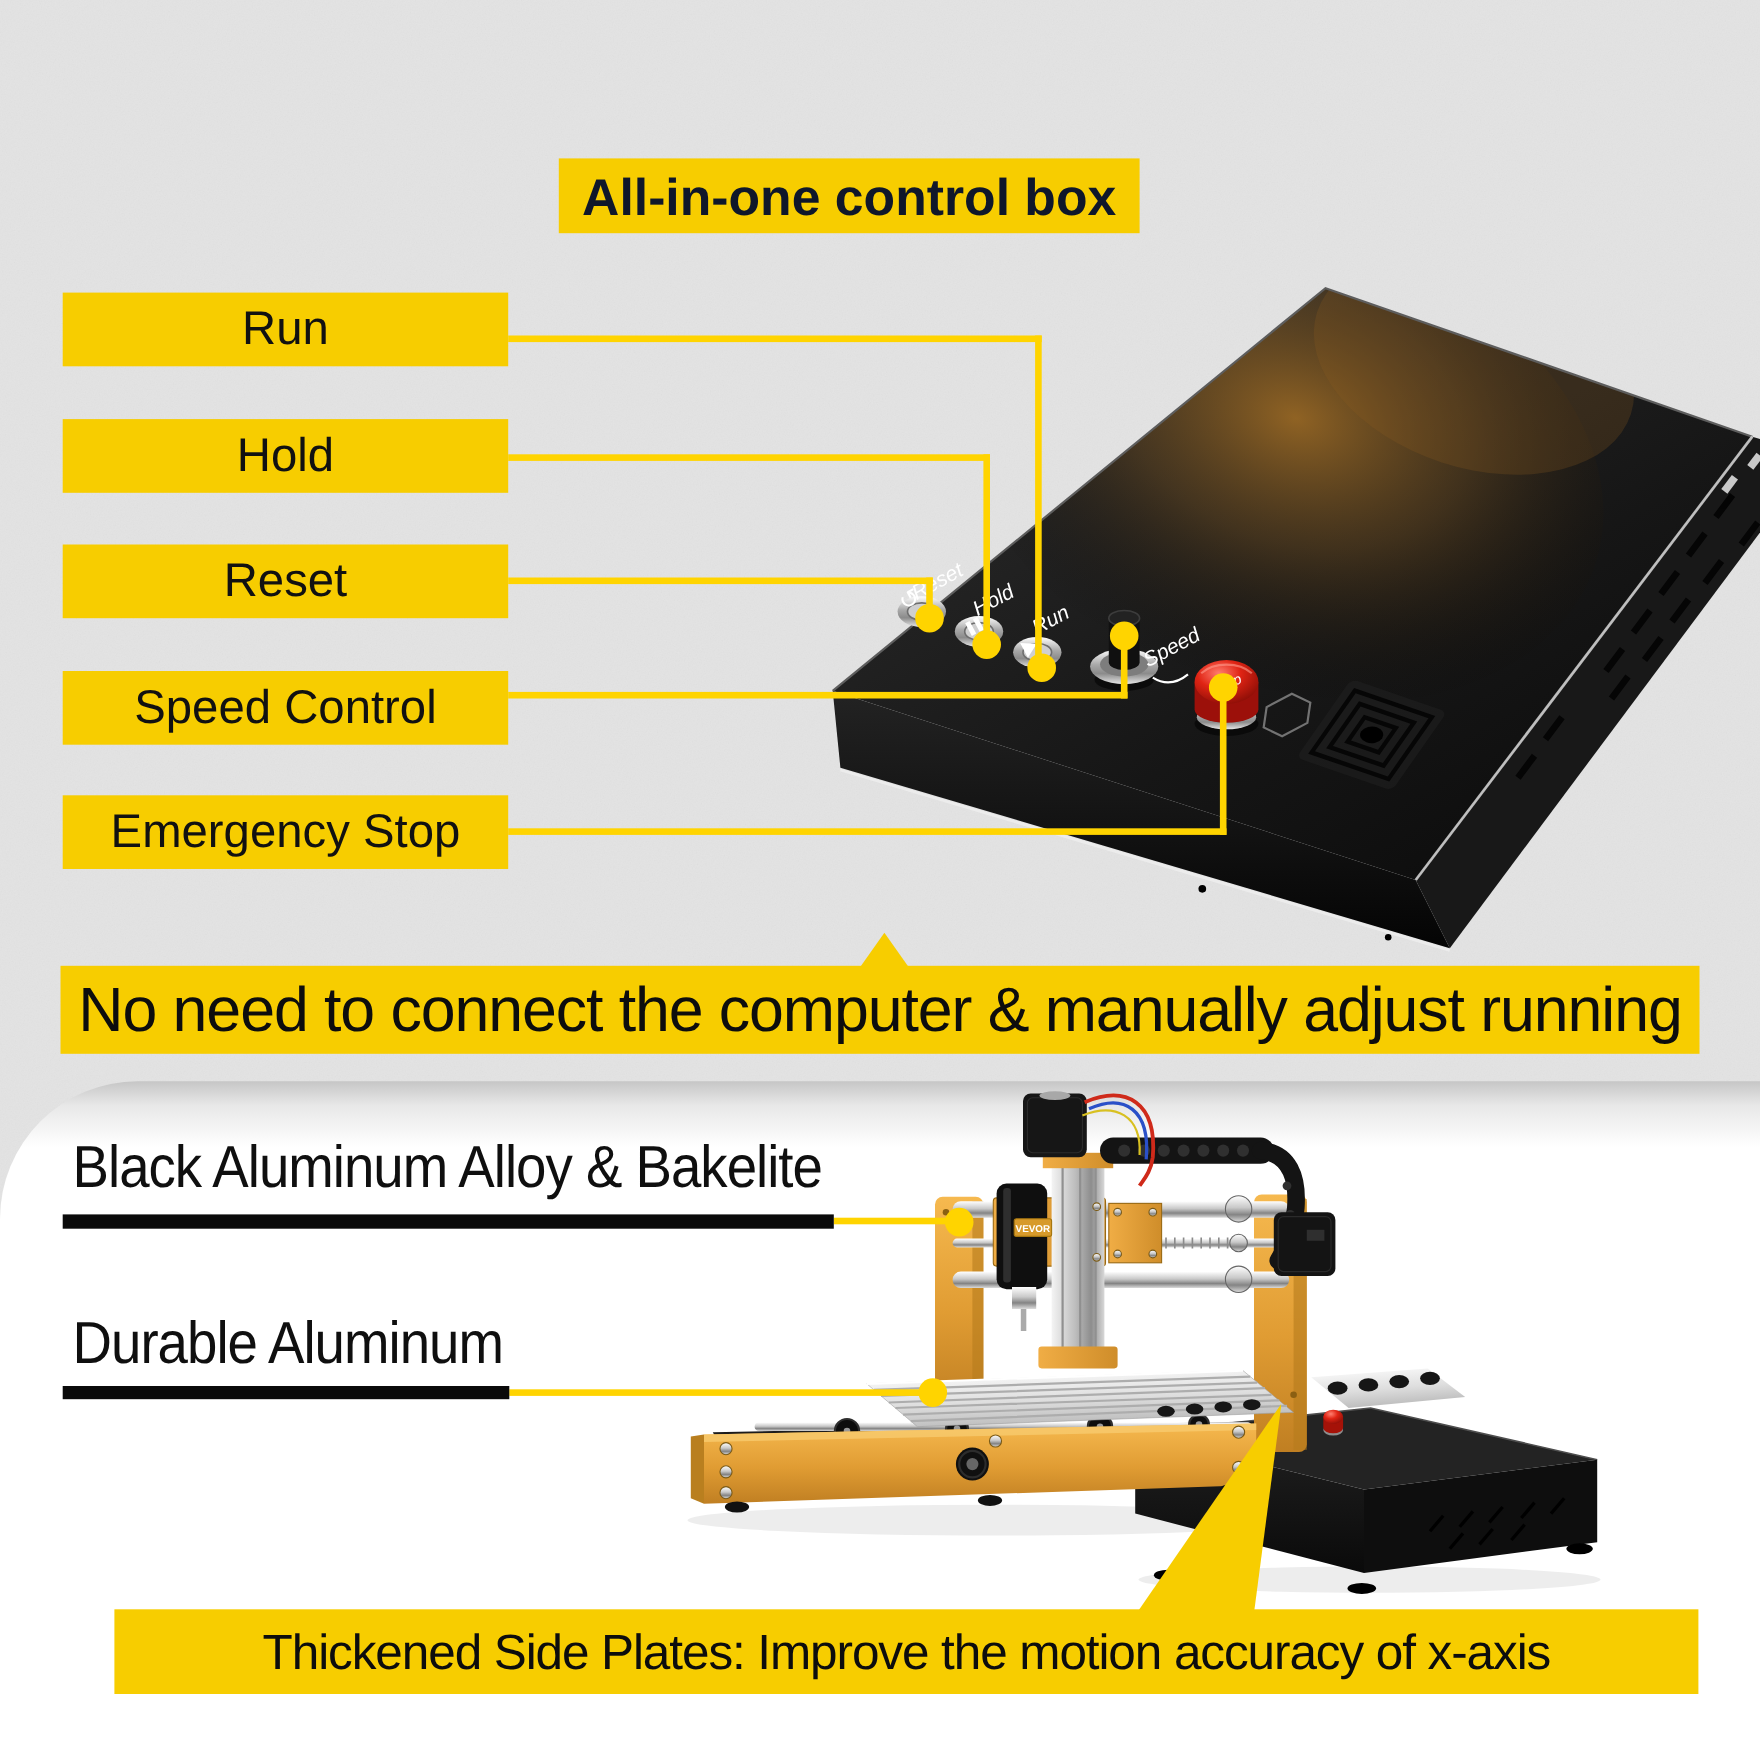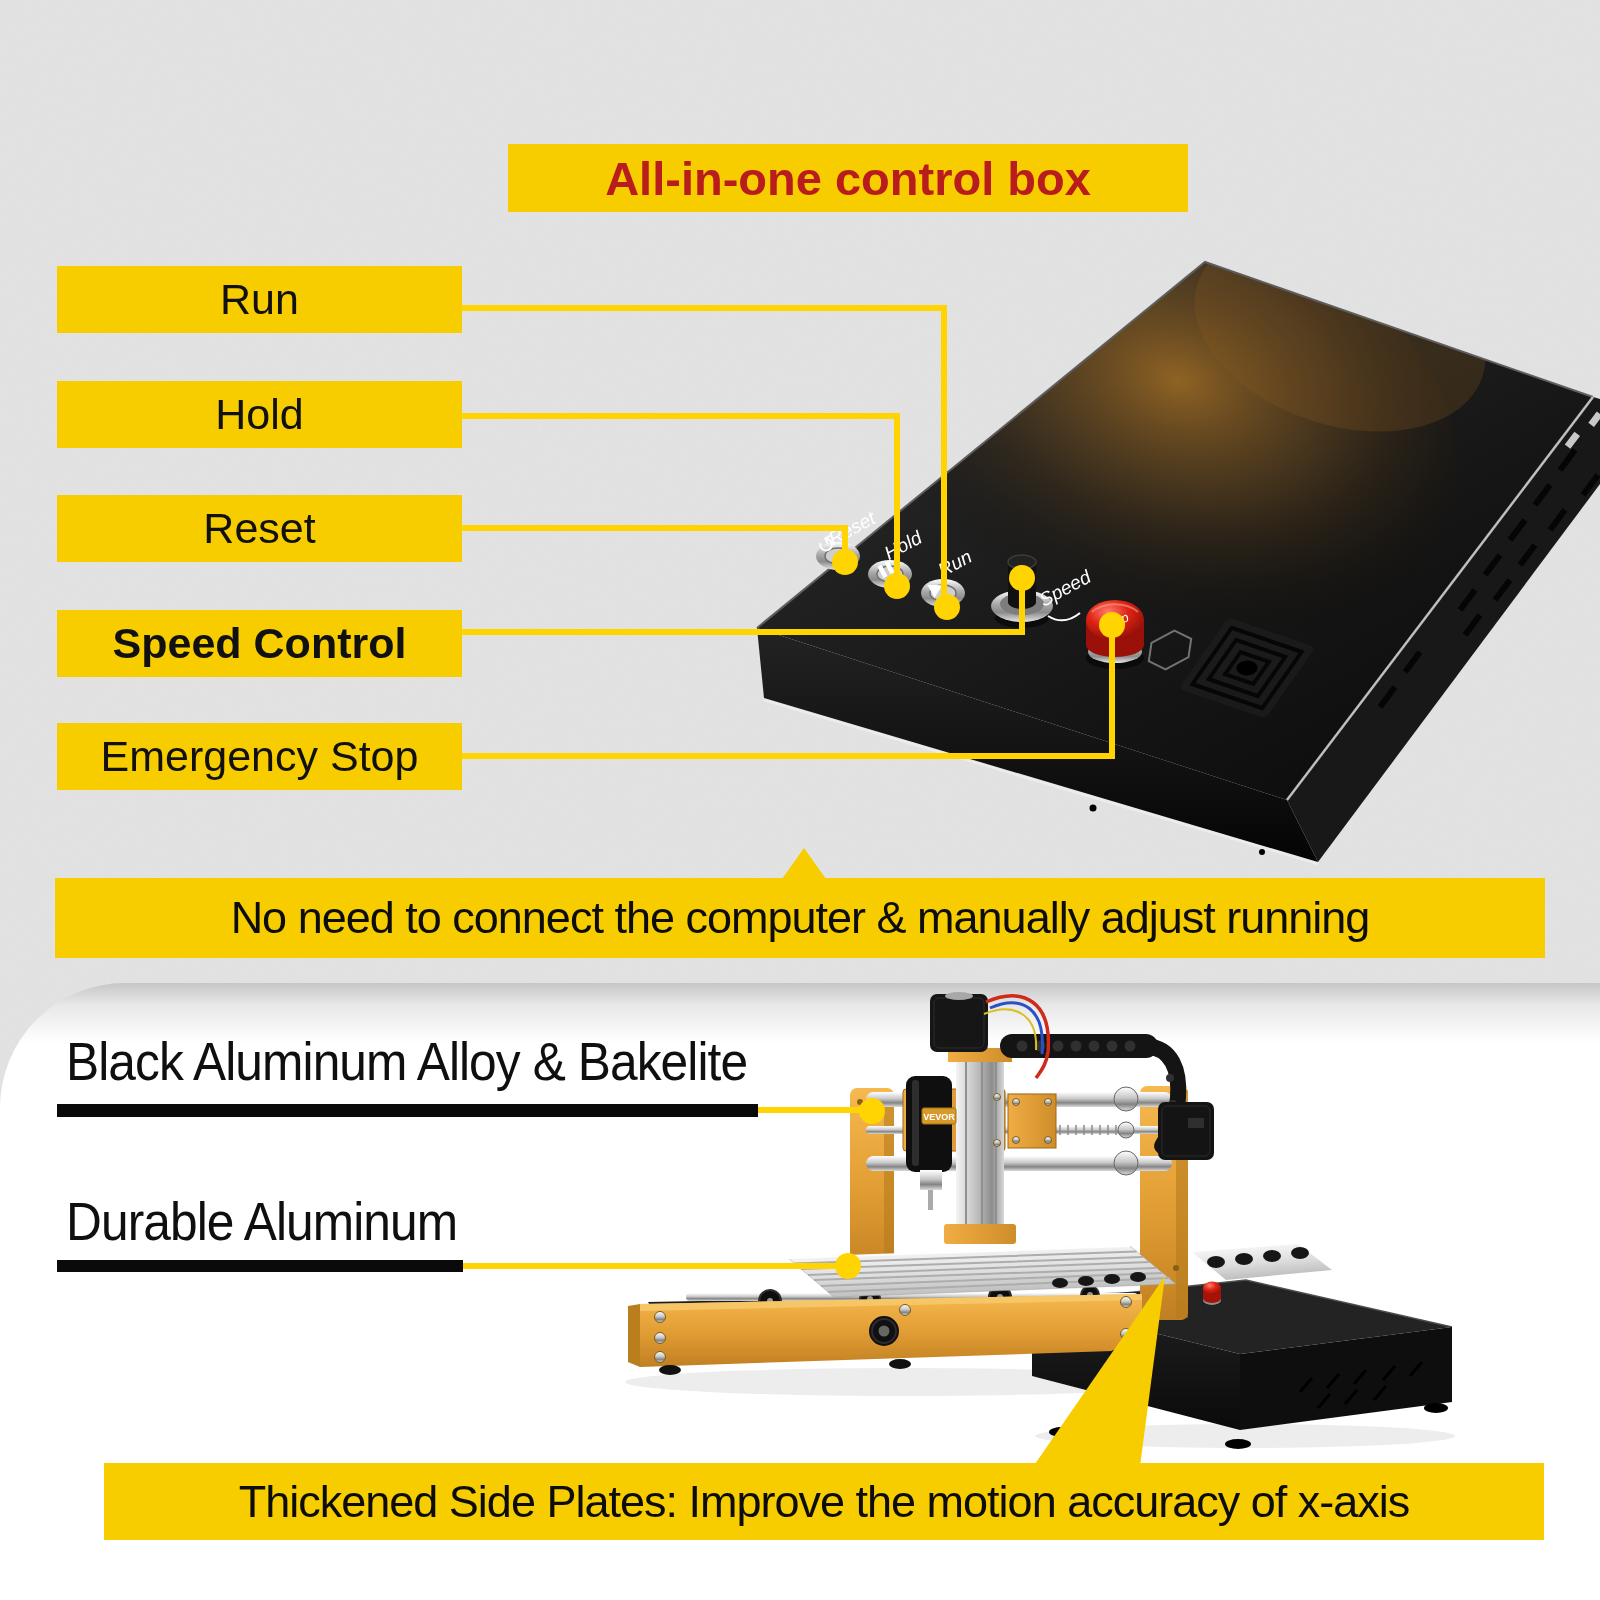--- a/index.html
+++ b/index.html
@@ -12,46 +12,46 @@
   #stage *{box-sizing:border-box;}
   .noise{position:absolute;left:0;top:0;width:1600px;height:1600px;z-index:1;pointer-events:none;}
 
   
   .title-row{position:absolute;left:0;right:0;top:38px;display:flex;justify-content:center;z-index:6;}
   .title-row span{
     font-size:114px;font-weight:900;letter-spacing:-4px;white-space:nowrap;
     transform:scaleX(0.60);transform-origin:center;color:#0d0d0d;
   }
   .subtitle{
-    position:absolute;left:508px;top:144px;width:680px;height:68px;z-index:6;
+    position:absolute;left:508px;top:144px;width:528px;height:68px;z-index:6;
     background:#f7cd00;display:flex;align-items:center;justify-content:center;
-    font-size:47px;font-weight:bold;color:#b91c1c;
+    font-size:47px;font-weight:bold;color:#0f172a;
   }
 
   
   .callout{
     position:absolute;left:57px;width:405px;height:67px;background:#f7cd00;z-index:6;
     display:flex;align-items:center;justify-content:center;font-size:43px;color:#111;
   }
-  .co-0{top:266px;} .co-1{top:381px;} .co-2{top:495px;} .co-3{top:610px;font-weight:bold;} .co-4{top:723px;}
+  .co-0{top:266px;} .co-1{top:381px;} .co-2{top:495px;} .co-3{top:610px;} .co-4{top:723px;}
 
   
   .hline,.vline{position:absolute;background:#ffd400;z-index:5;}
   .hline{height:6px;} .vline{width:6px;}
   .dot{position:absolute;width:26px;height:26px;border-radius:50%;background:#ffd400;z-index:5;}
   .run-h{left:462px;top:305px;width:485px;}   .run-v{left:941px;top:305px;height:300px;}   .run-dot{left:934px;top:594px;}
   .hold-h{left:462px;top:413px;width:438px;}  .hold-v{left:894px;top:413px;height:172px;}  .hold-dot{left:884px;top:573px;}
   .reset-h{left:462px;top:525px;width:386px;} .reset-v{left:842px;top:525px;height:36px;}  .reset-dot{left:832px;top:549px;}
   .speed-h{left:462px;top:629px;width:563px;} .speed-v{left:1019px;top:577px;height:58px;} .speed-dot{left:1009px;top:565px;}
   .stop-h{left:462px;top:753px;width:653px;}  .stop-v{left:1109px;top:624px;height:135px;} .stop-dot{left:1099px;top:612px;}
 
   
   .note-banner{
     position:absolute;left:55px;top:878px;width:1490px;height:80px;background:#f7cd00;z-index:6;
-    display:flex;align-items:center;justify-content:center;font-size:45px;letter-spacing:-1px;color:#0d0d0d;
+    display:flex;align-items:center;justify-content:center;font-size:57px;letter-spacing:-1px;color:#0d0d0d;
   }
   .note-pointer{
     position:absolute;left:782px;top:848px;width:0;height:0;z-index:6;
     border-left:22px solid transparent;border-right:22px solid transparent;border-bottom:31px solid #f7cd00;
   }
 
   
   .white-panel{
     position:absolute;left:0;top:983px;width:1600px;height:617px;z-index:2;
     border-top-left-radius:125px;

